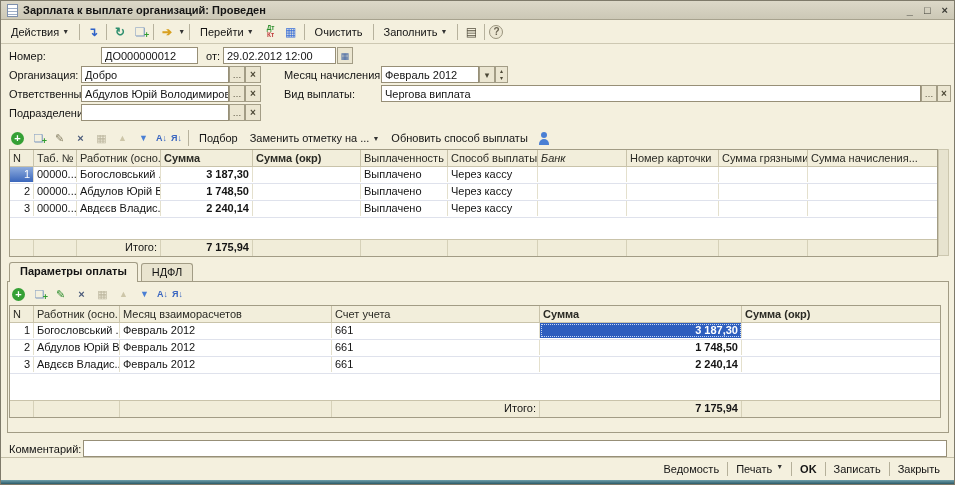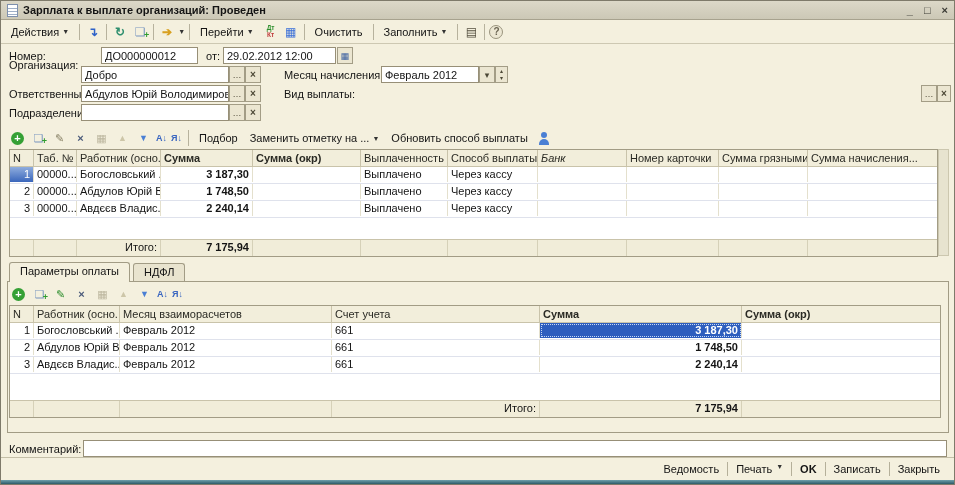--- a/index.html
+++ b/index.html
@@ -55,21 +55,21 @@
   .bold{font-weight:bold;}
   .sel{background:linear-gradient(#8fadde,#3a66bb);color:#fff;}
   .sel2{background:#2e5ebe;color:#fff;font-weight:bold;outline:1px dotted #c7d8f5;outline-offset:-2px;}
   .totals{display:flex;background:#f1edd9;border-top:1px solid #c9c3aa;}
   .tc{background:#f1edd9;border-right:1px solid #d6d1b8;height:16px;line-height:15px;}
   .groove{position:absolute;background:#e7e3cf;border:1px solid #ccc7af;box-sizing:border-box;}
   
   .tabs{position:absolute;left:8px;top:261px;height:20px;display:flex;align-items:flex-end;gap:3px;z-index:3;}
   .tab{box-sizing:border-box;border:1px solid #a29c85;border-bottom:none;border-radius:3px 3px 0 0;
        padding:2px 10px;background:#e9e4cf;height:18px;margin-bottom:1px;line-height:13px;}
-  .tab.active{background:#f4f0de;height:20px;margin-bottom:0;font-weight:normal;}
+  .tab.active{background:#f4f0de;height:20px;margin-bottom:0;font-weight:bold;}
   .panel{position:absolute;left:6px;top:280px;width:942px;height:152px;border:1px solid #a29c85;background:#f4f0de;box-sizing:border-box;}
   
   .comment-row{position:absolute;left:0;top:437px;right:0;height:22px;}
   .footer{position:absolute;left:0;right:0;bottom:4px;height:23px;border-top:1px solid #c4bfa8;
           display:flex;align-items:center;justify-content:flex-end;padding:0 6px;box-sizing:border-box;}
   .fbt{padding:0 8px;white-space:nowrap;display:flex;align-items:flex-start;gap:4px;}
   .fsep{width:1px;height:14px;background:#b5b09a;}
   .bottomstrip{position:absolute;left:0;right:0;bottom:0;height:4px;background:linear-gradient(#6fa0ac,#2c5a68);}
 </style>
 </head>
@@ -133,21 +133,21 @@
   </div>
 
   <span class="lbl" style="left:8px;top:47px;">Номер:</span>
   <span class="inp" style="left:100px;top:46px;width:97px;">ДО000000012</span>
   <span class="lbl" style="left:205px;top:47px;">от:</span>
   <span class="inp" style="left:222px;top:46px;width:113px;">29.02.2012 12:00</span>
   <span class="fbtn" style="left:336px;top:46px;color:#3a5fa0;">
       <span>▦</span>
     </span>
 
-  <span class="lbl" style="left:8px;top:56px;">Организация:</span>
+  <span class="lbl" style="left:8px;top:66px;">Организация:</span>
   <span class="inp" style="left:80px;top:65px;width:148px;">Добро</span>
   <span class="fbtn" style="left:228px;top:65px;">
       <span>…</span>
     </span>
   <span class="fbtn xb" style="left:244px;top:65px;">
       <span>×</span>
     </span>
 
   <span class="lbl" style="left:283px;top:66px;">Месяц начисления:</span>
   <span class="inp" style="left:380px;top:65px;width:98px;">Февраль 2012</span>
@@ -164,20 +164,21 @@
   <span class="lbl" style="left:8px;top:85px;">Ответственный:</span>
   <span class="inp" style="left:80px;top:84px;width:148px;">Абдулов Юрій Володимирович</span>
   <span class="fbtn" style="left:228px;top:84px;">
       <span>…</span>
     </span>
   <span class="fbtn xb" style="left:244px;top:84px;">
       <span>×</span>
     </span>
 
   <span class="lbl" style="left:283px;top:85px;">Вид выплаты:</span>
+  <span class="inp" style="left:380px;top:84px;width:540px;">Чергова виплата</span>
   <span class="fbtn" style="left:920px;top:84px;">
       <span>…</span>
     </span>
   <span class="fbtn xb" style="left:936px;top:84px;width:14px;">
       <span>×</span>
     </span>
 
   <span class="lbl" style="left:8px;top:104px;">Подразделение:</span>
   <span class="inp" style="left:80px;top:103px;width:148px;"></span>
   <span class="fbtn" style="left:228px;top:103px;">

